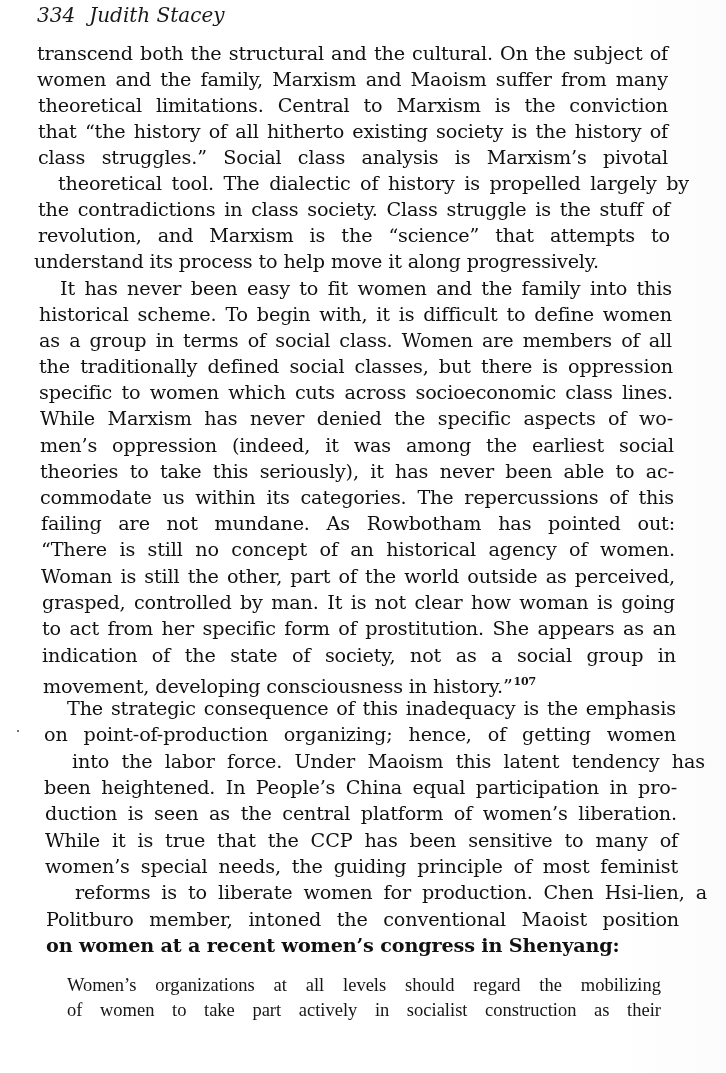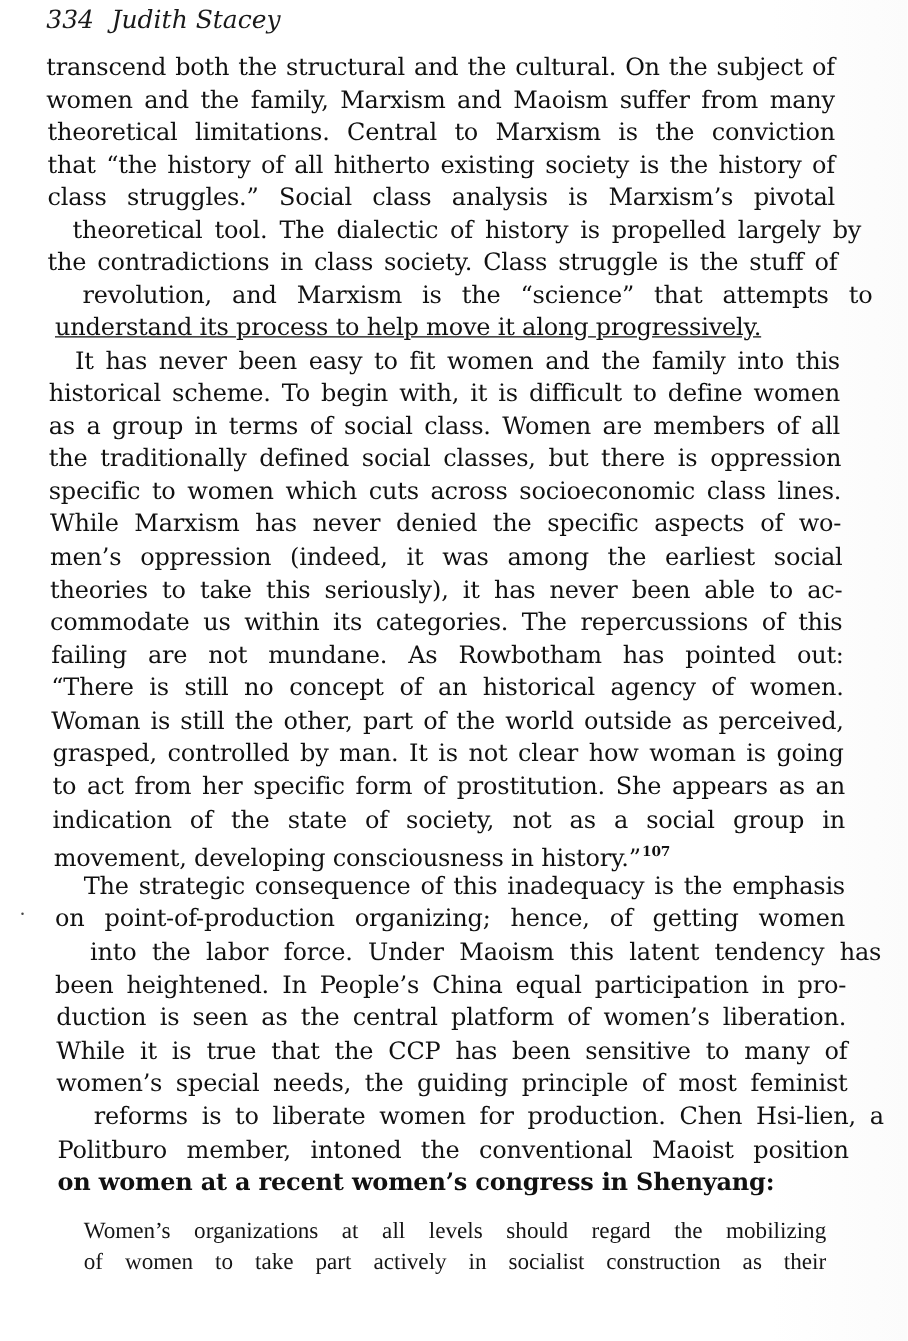--- a/index.html
+++ b/index.html
@@ -88,22 +88,22 @@
   </div>
 
   <div>
     <div class="body-line" style="left:37px; top:41px; width:631px;">transcend both the structural and the cultural. On the subject of</div>
     <div class="body-line" style="left:37px; top:67px; width:631px;">women and the family, Marxism and Maoism suffer from many</div>
     <div class="body-line" style="left:38px; top:93px; width:630px;">theoretical limitations. Central to Marxism is the conviction</div>
     <div class="body-line" style="left:38px; top:119px; width:630px;">that “the history of all hitherto existing society is the history of</div>
     <div class="body-line" style="left:38px; top:145px; width:630px;">class struggles.” Social class analysis is Marxism’s pivotal</div>
     <div class="body-line" style="left:38px; top:171px; width:631px;margin-left:20px;">theoretical tool. The dialectic of history is propelled largely by</div>
     <div class="body-line" style="left:38px; top:197px; width:632px;">the contradictions in class society. Class struggle is the stuff of</div>
-    <div class="body-line" style="left:38px; top:223px; width:632px;margin-left:28px;">revolution, and Marxism is the “science” that attempts to</div>
-    <div class="body-line last" style="left:44px; top:249px; width:614px;text-decoration:underline;">understand its process to help move it along progressively.</div>
+    <div class="body-line" style="left:38px; top:223px; width:632px;">revolution, and Marxism is the “science” that attempts to</div>
+    <div class="body-line last" style="left:34px; top:249px; width:614px;">understand its process to help move it along progressively.</div>
   </div>
 
   <div>
     <div class="body-line" style="left:60px; top:276px; width:612px;">It has never been easy to fit women and the family into this</div>
     <div class="body-line" style="left:39px; top:302px; width:633px;">historical scheme. To begin with, it is difficult to define women</div>
     <div class="body-line" style="left:39px; top:328px; width:633px;">as a group in terms of social class. Women are members of all</div>
     <div class="body-line" style="left:39px; top:354px; width:634px;">the traditionally defined social classes, but there is oppression</div>
     <div class="body-line" style="left:39px; top:380px; width:634px;">specific to women which cuts across socioeconomic class lines.</div>
     <div class="body-line" style="left:40px; top:406px; width:633px;">While Marxism has never denied the specific aspects of wo-</div>
     <div class="body-line" style="left:40px; top:433px; width:634px;">men’s oppression (indeed, it was among the earliest social</div>

